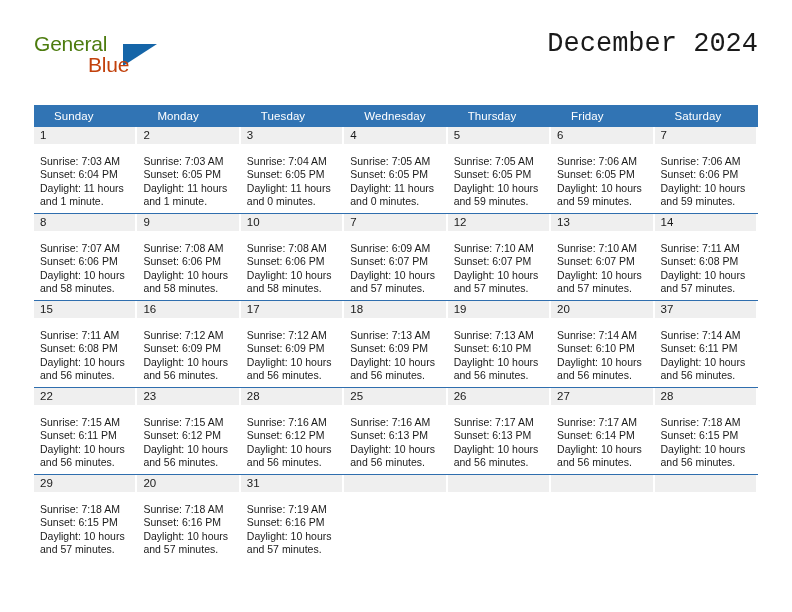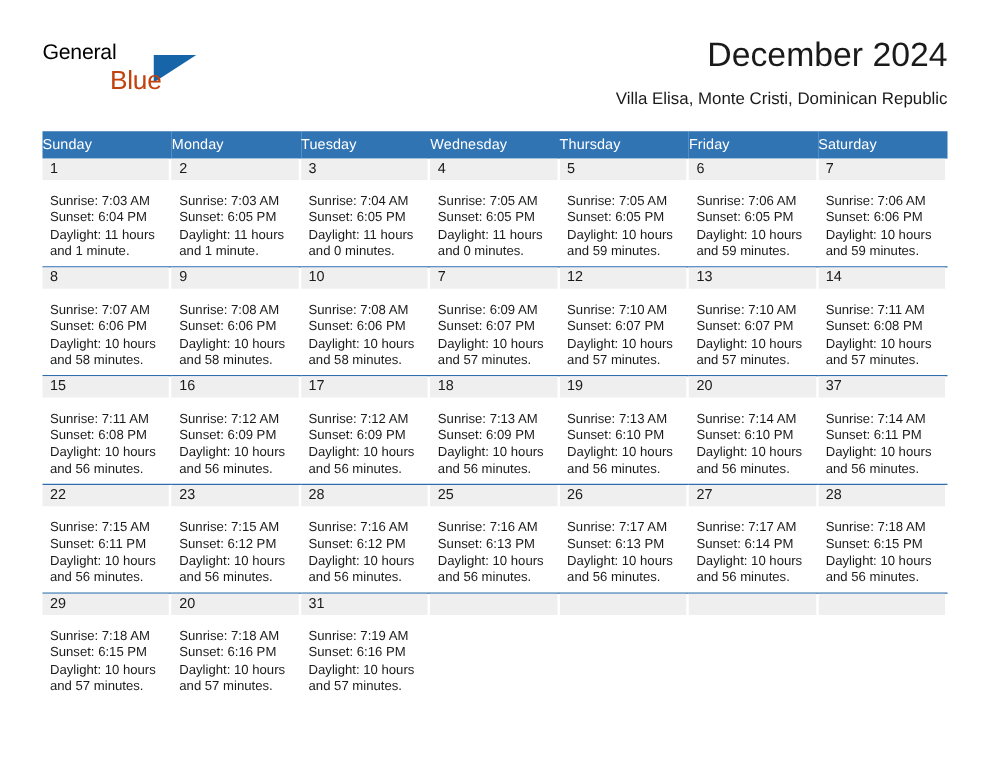--- a/index.html
+++ b/index.html
@@ -33,23 +33,23 @@
     position: absolute;
     left: 34px;
     top: 32px;
     width: 140px;
     height: 48px;
   }
   .logo-general {
     position: absolute;
     left: 0;
     top: 0;
-    font-size: 17px;
+    font-size: 21px;
     letter-spacing: -0.2px;
-    color: #000000;
+    color: #4d7c0f;
     font-family: "Liberation Sans", sans-serif;
   }
   .logo-blue {
     position: absolute;
     left: 54px;
     top: 21px;
     font-size: 21px;
     letter-spacing: -0.2px;
     color: #c2410c;
     font-family: "Liberation Sans", sans-serif;
@@ -61,21 +61,22 @@
     width: 0;
     height: 0;
     border-left: 34px solid #1565a8;
     border-bottom: 22px solid transparent;
   }
 
   .title-block {
     position: absolute;
     right: 34px;
     top: 28px;
-    text-align: right;
+    text-align: left;
+    font-family: Liberation Mono, monospace;
   }
   .month-title {
     font-size: 27px;
     color: #1a1a1a;
     line-height: 32px;
     white-space: nowrap;
     font-weight: normal;
     margin: 0;
   }
   .location {
@@ -94,21 +95,21 @@
     width: 724px;
     border-collapse: collapse;
     table-layout: fixed;
   }
   .calendar th {
     background: #3174b4;
     color: #ffffff;
     font-size: 11.5px;
     font-weight: normal;
     text-align: left;
-    padding: 5px 0 5px 0;
+    padding: 5px 0 5px 20px;
     height: 11px;
     border: none;
     letter-spacing: 0.1px;
   }
   .calendar td {
     vertical-align: top;
     width: 103.4px;
     padding: 0;
     border: none;
     border-top: 1.2px solid #2f6eae;
@@ -153,21 +154,20 @@
   <div class="header">
 
     <div class="logo">
       <span class="logo-general">General</span>
       <span class="logo-tri"></span>
       <span class="logo-blue">Blue</span>
     </div>
 
     <div class="title-block">
       <h1 class="month-title">December 2024</h1>
-      <div class="location">Villa Elisa, Monte Cristi, Dominican Republic</div>
     </div>
 
   </div>
 
   <table class="calendar">
     <thead>
       <tr>
         <th>Sunday</th>
         <th>Monday</th>
         <th>Tuesday</th>

